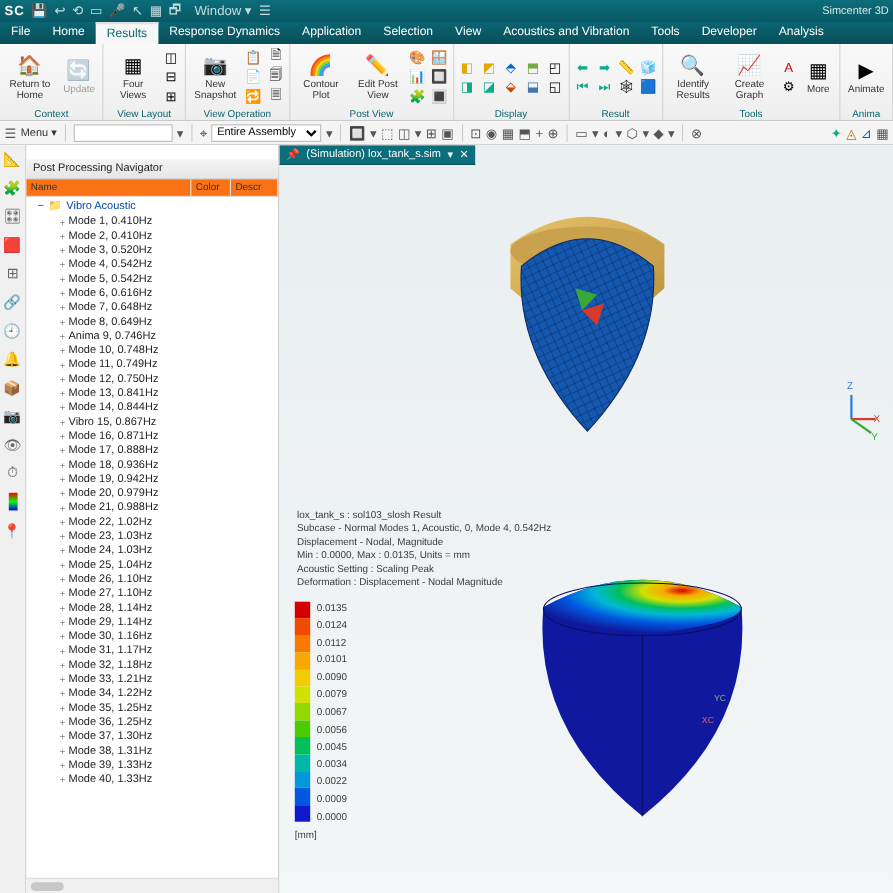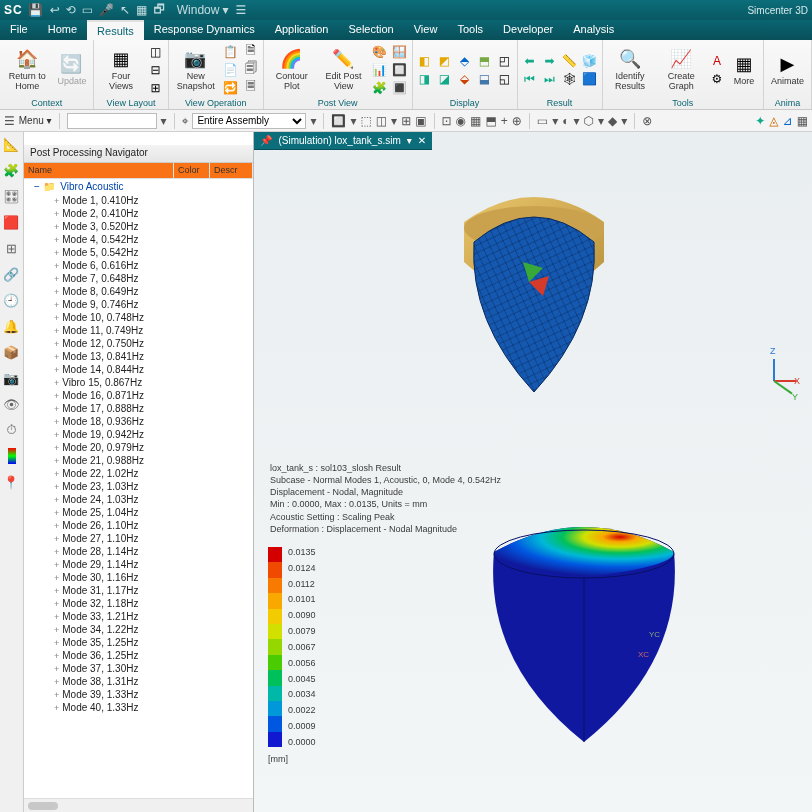--- a/index.html
+++ b/index.html
@@ -104,20 +104,21 @@
 </div>
 
 <div class="menutabs" id="menutabs">
     <div class="tab">File</div>
     <div class="tab">Home</div>
     <div class="tab active">Results</div>
     <div class="tab">Response Dynamics</div>
     <div class="tab">Application</div>
     <div class="tab">Selection</div>
     <div class="tab">View</div>
+    <div class="tab">Acoustics and Vibration</div>
     <div class="tab">Tools</div>
     <div class="tab">Developer</div>
     <div class="tab">Analysis</div>
   </div>
 
 <div class="ribbon">
   <div class="group">
     <div class="items">
       <div class="btn">
           <div class="ico">🏠</div>
@@ -265,21 +266,21 @@
 </div>
 
 <div class="toolstrip">
   <span class="icn">☰</span>
   <span><span>Menu</span> ▾</span>
   <div class="sep"></div>
   <input type="text" style="width: 90px;">
   <span class="icn">▾</span>
   <div class="sep"></div>
   <span class="icn">⌖</span>
-  <select style="width:114px"><option>Entire Assembly</option></select>
+  <select style="width:100px"><option>Entire Assembly</option></select>
   <span class="icn">▾</span>
   <div class="sep"></div>
   <span class="icn">🔲</span>
     <span class="icn">▾</span>
   <span class="icn">⬚</span>
   <span class="icn">◫</span>
     <span class="icn">▾</span>
   <span class="icn">⊞</span>
   <span class="icn">▣</span>
   <div class="sep"></div>
@@ -366,21 +367,21 @@
           <div class="tree-item">
             <span class="exp">+</span>
             <span>Mode 7, 0.648Hz</span>
           </div>
           <div class="tree-item">
             <span class="exp">+</span>
             <span>Mode 8, 0.649Hz</span>
           </div>
           <div class="tree-item">
             <span class="exp">+</span>
-            <span>Mode 9, 0.746Hz</span>
+            <span>Anima 9, 0.746Hz</span>
           </div>
           <div class="tree-item">
             <span class="exp">+</span>
             <span>Mode 10, 0.748Hz</span>
           </div>
           <div class="tree-item">
             <span class="exp">+</span>
             <span>Mode 11, 0.749Hz</span>
           </div>
           <div class="tree-item">

